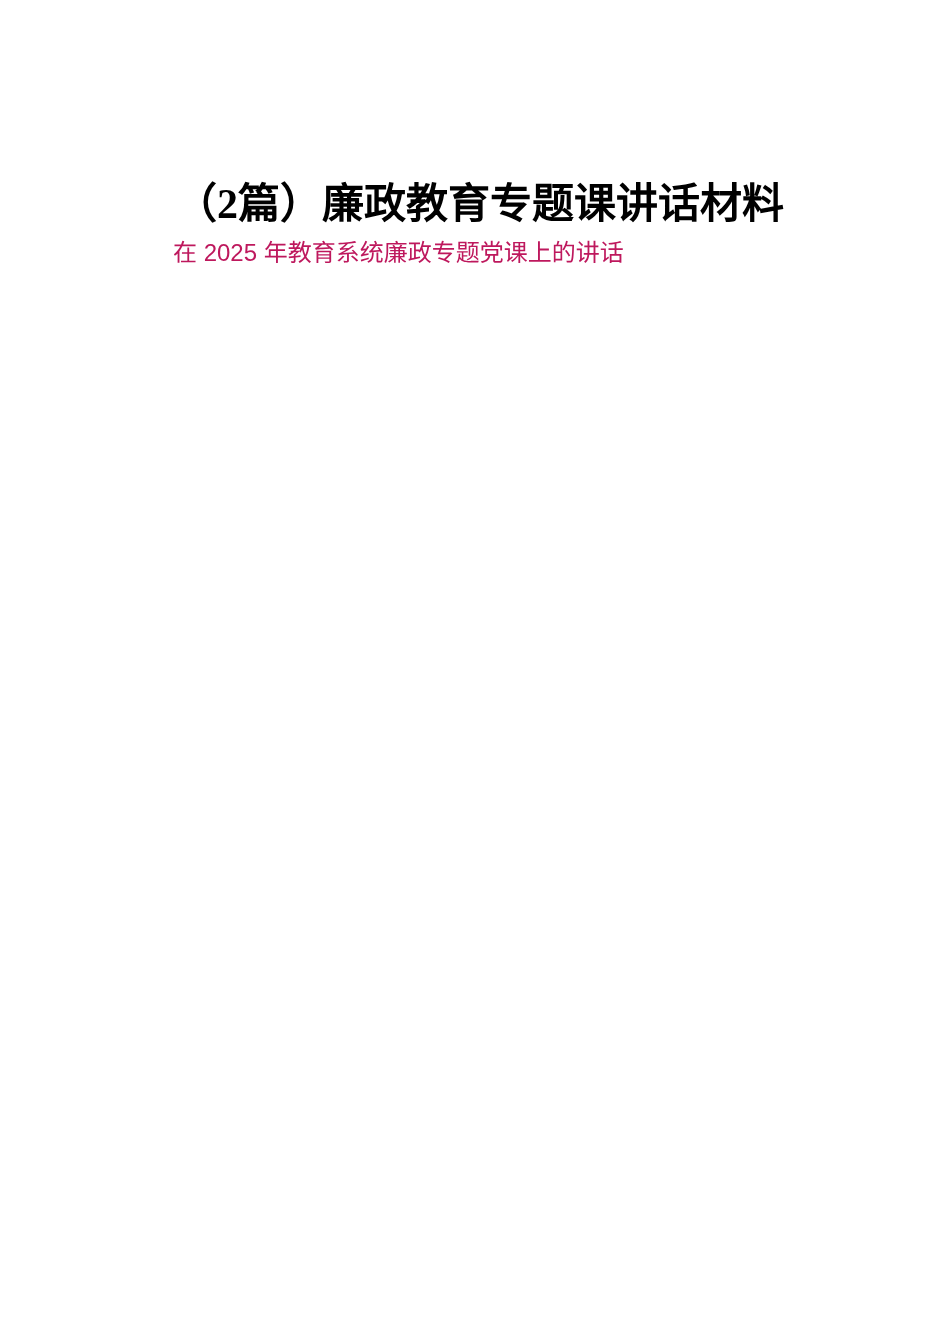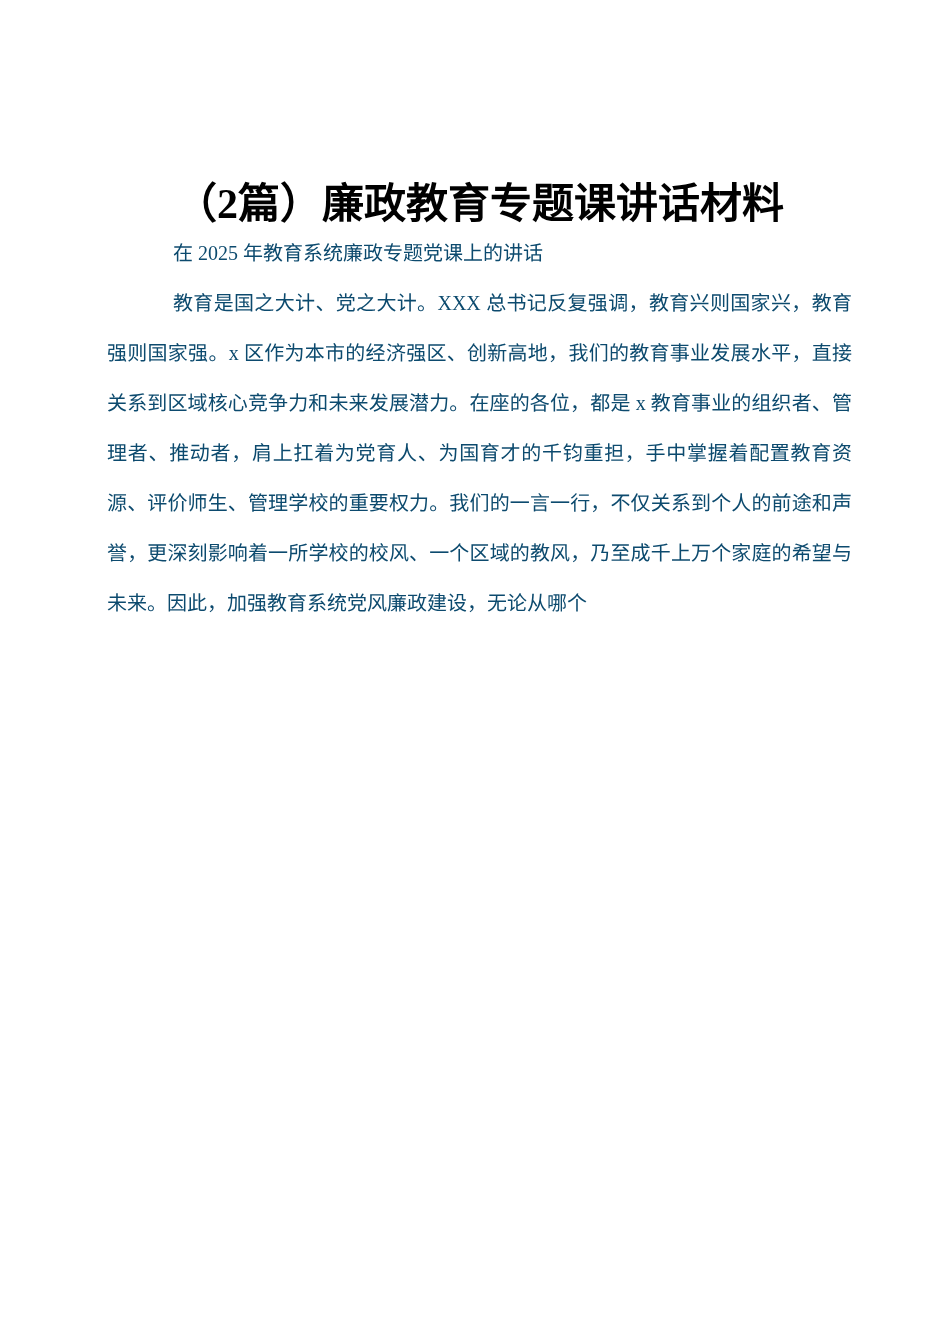--- a/index.html
+++ b/index.html
@@ -26,37 +26,36 @@
     font-family: "Liberation Serif", serif;
     font-weight: 700;
     font-size: 42px;
     line-height: 48px;
     text-align: center;
     color: #000000;
     white-space: nowrap;
   }
   .doc-line, .doc-para {
     margin: 0;
-    font-family: Liberation Serif, serif;
-    font-size: 20px;
+    font-family: Liberation Sans, sans-serif;
+    font-size: 24px;
     line-height: 50px;
-    color: #0c4a6e;
+    color: #be185d;
     text-indent: 66px;
   }
   .doc-para {
     text-align: justify;
     text-justify: inter-character;
     word-break: normal;
     overflow-wrap: break-word;
   }
 </style>
 </head>
 <body>
 
 <div class="page">
   <h1 class="doc-title">（2篇）廉政教育专题课讲话材料</h1>
 
   <p class="doc-line">在 2025 年教育系统廉政专题党课上的讲话</p>
 
 
 
-  <p class="doc-para">教育是国之大计、党之大计。XXX 总书记反复强调，教育兴则国家兴，教育强则国家强。x 区作为本市的经济强区、创新高地，我们的教育事业发展水平，直接关系到区域核心竞争力和未来发展潜力。在座的各位，都是 x 教育事业的组织者、管理者、推动者，肩上扛着为党育人、为国育才的千钧重担，手中掌握着配置教育资源、评价师生、管理学校的重要权力。我们的一言一行，不仅关系到个人的前途和声誉，更深刻影响着一所学校的校风、一个区域的教风，乃至成千上万个家庭的希望与未来。因此，加强教育系统党风廉政建设，无论从哪个</p>
 </div>
 
 </body></html>

